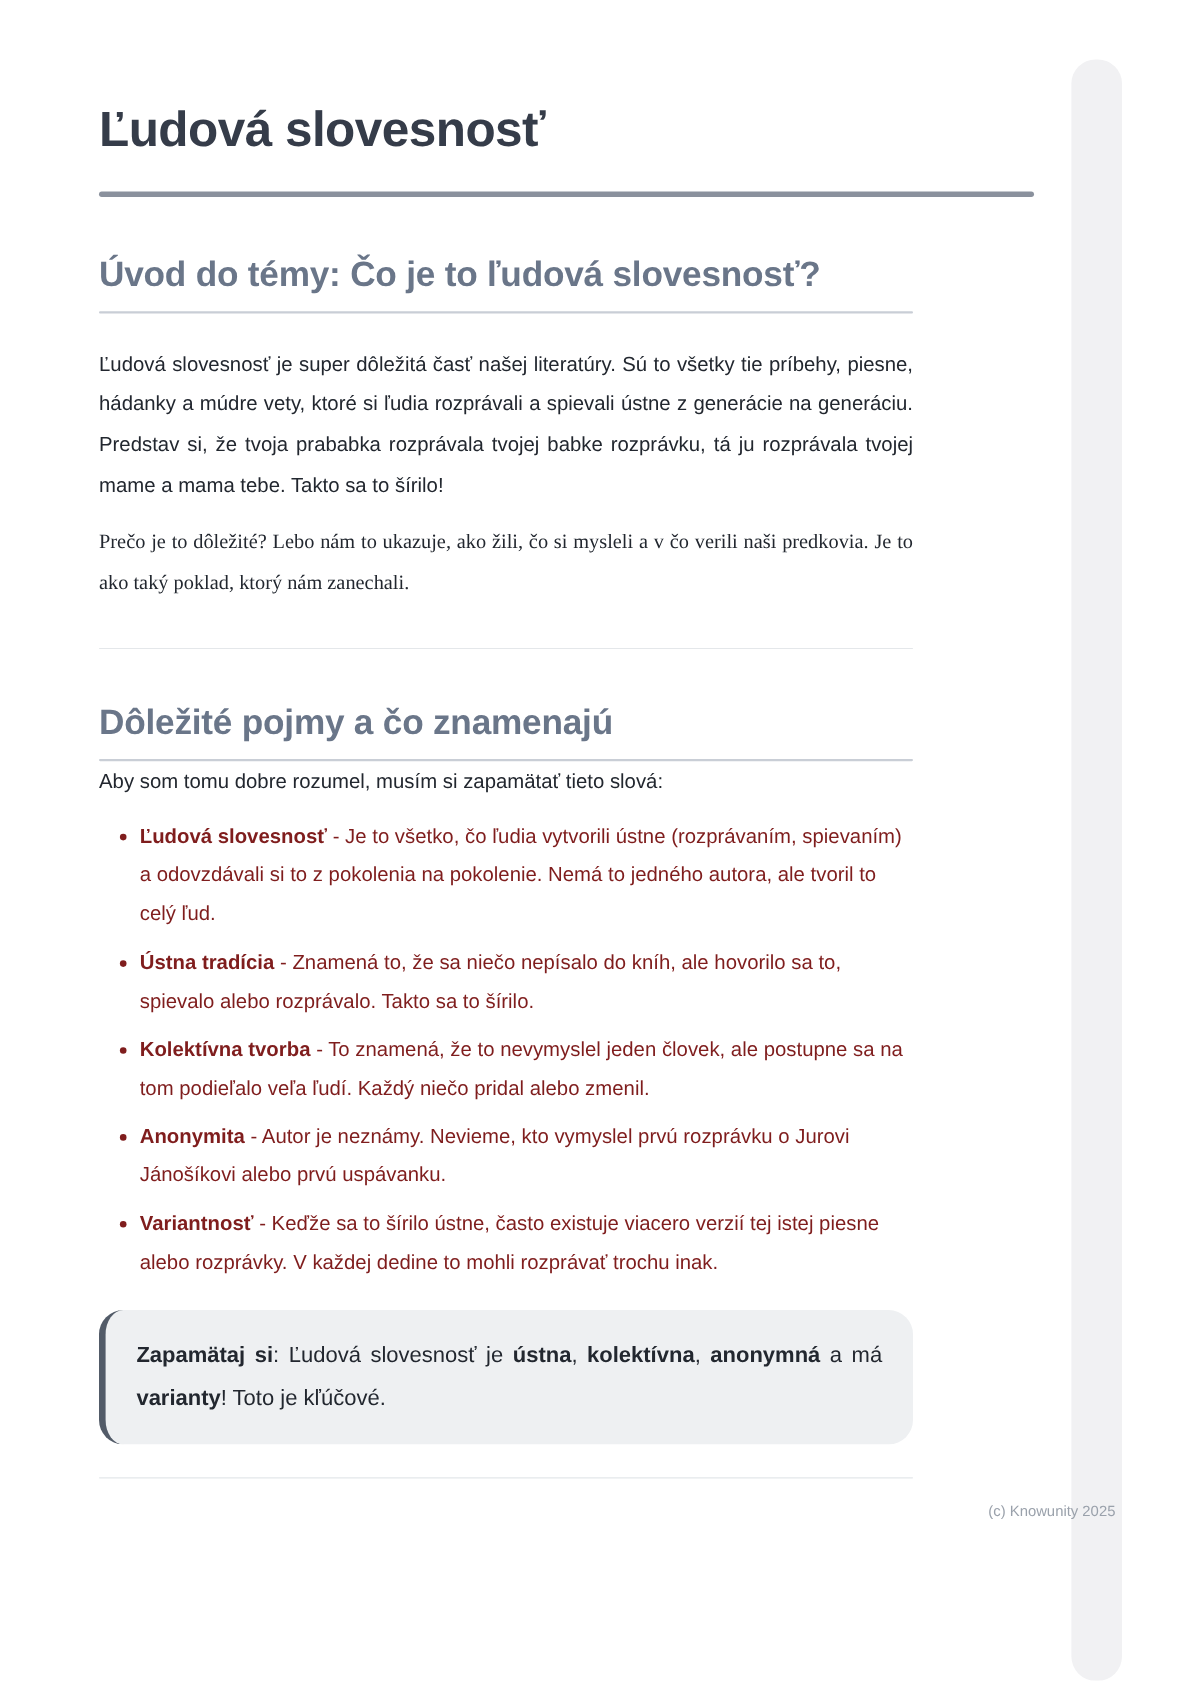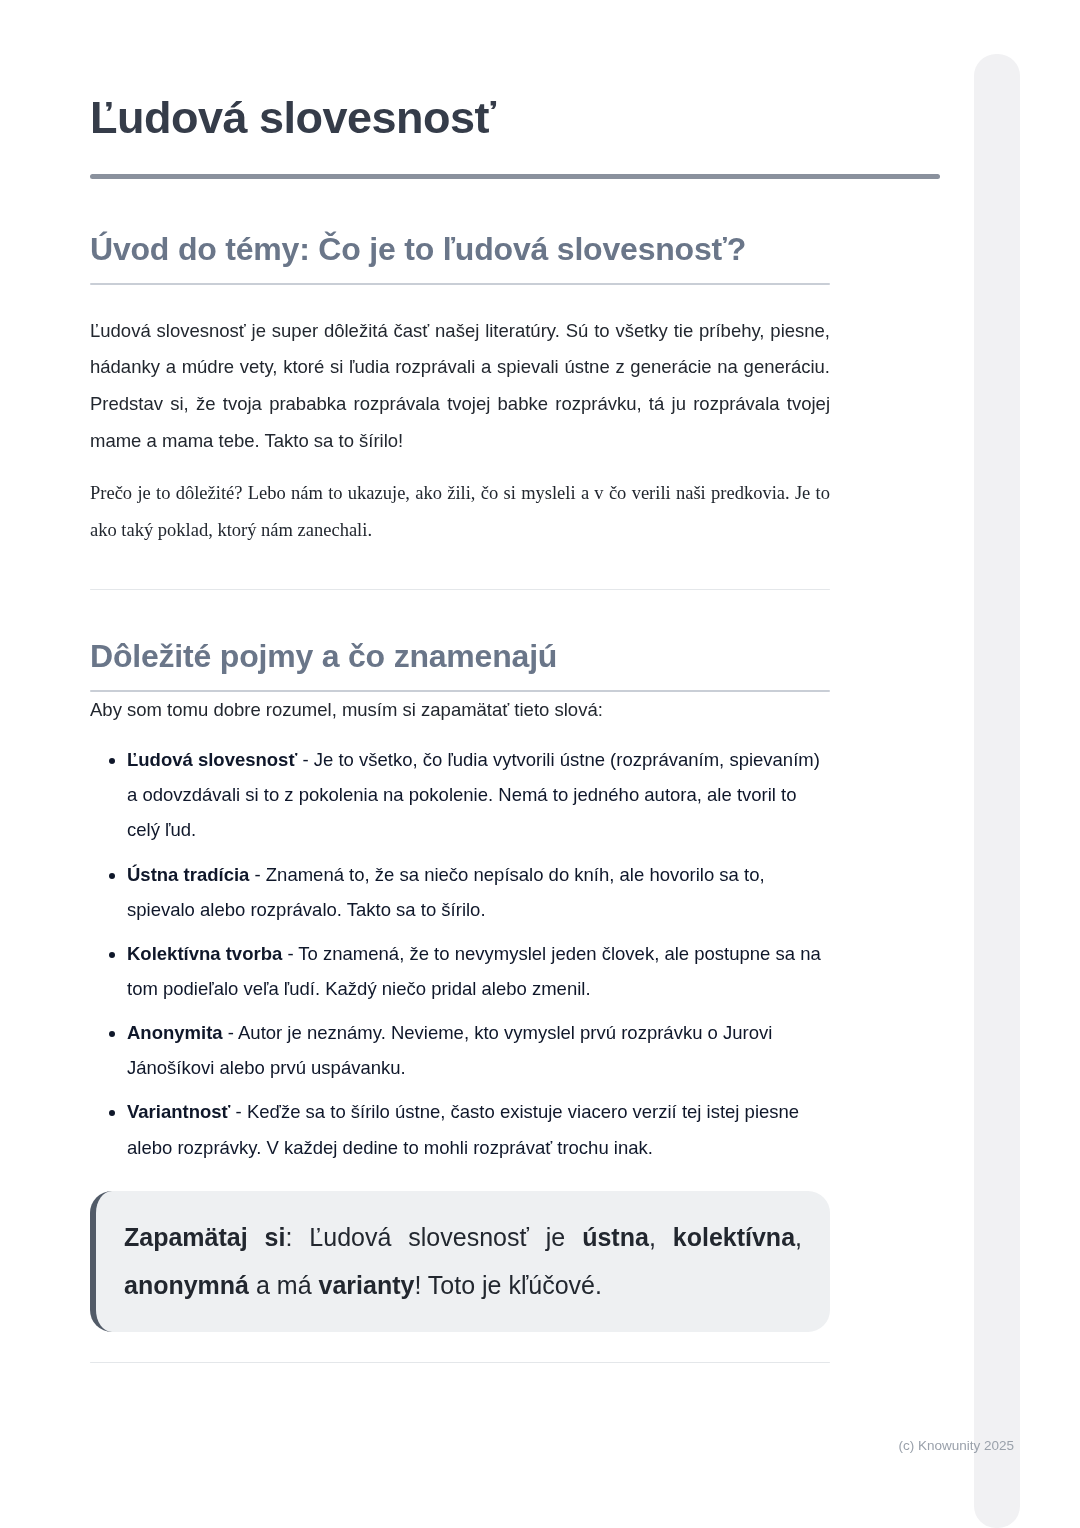--- a/index.html
+++ b/index.html
@@ -74,37 +74,37 @@
   ul.term-list {
     width: 740px;
     margin-top: 14px;
     padding-left: 37px;
     list-style: disc;
   }
   ul.term-list li {
     font-size: 18.5px;
     line-height: 1.9;
     margin-bottom: 9px;
-    color: #0f172a;
+    color: #7f1d1d;
   }
   strong, .b { font-weight: 700; }
   .i { }
   .callout {
     width: 740px;
     margin-top: 26px;
     background: #eef0f2;
     border-left: 6px solid #525b68;
     padding: 22px 28px;
-    font-size: 25px;
+    font-size: 20px;
     line-height: 1.95;
     text-align: justify;
   }
   .footer-credit {
     position: absolute;
-    top: 1438px;
+    top: 1366px;
     right: 66px;
     font-size: 13.5px;
     color: #9aa1ab;
     z-index: 2;
   }
 </style>
 </head>
 <body>
 
 <div>

